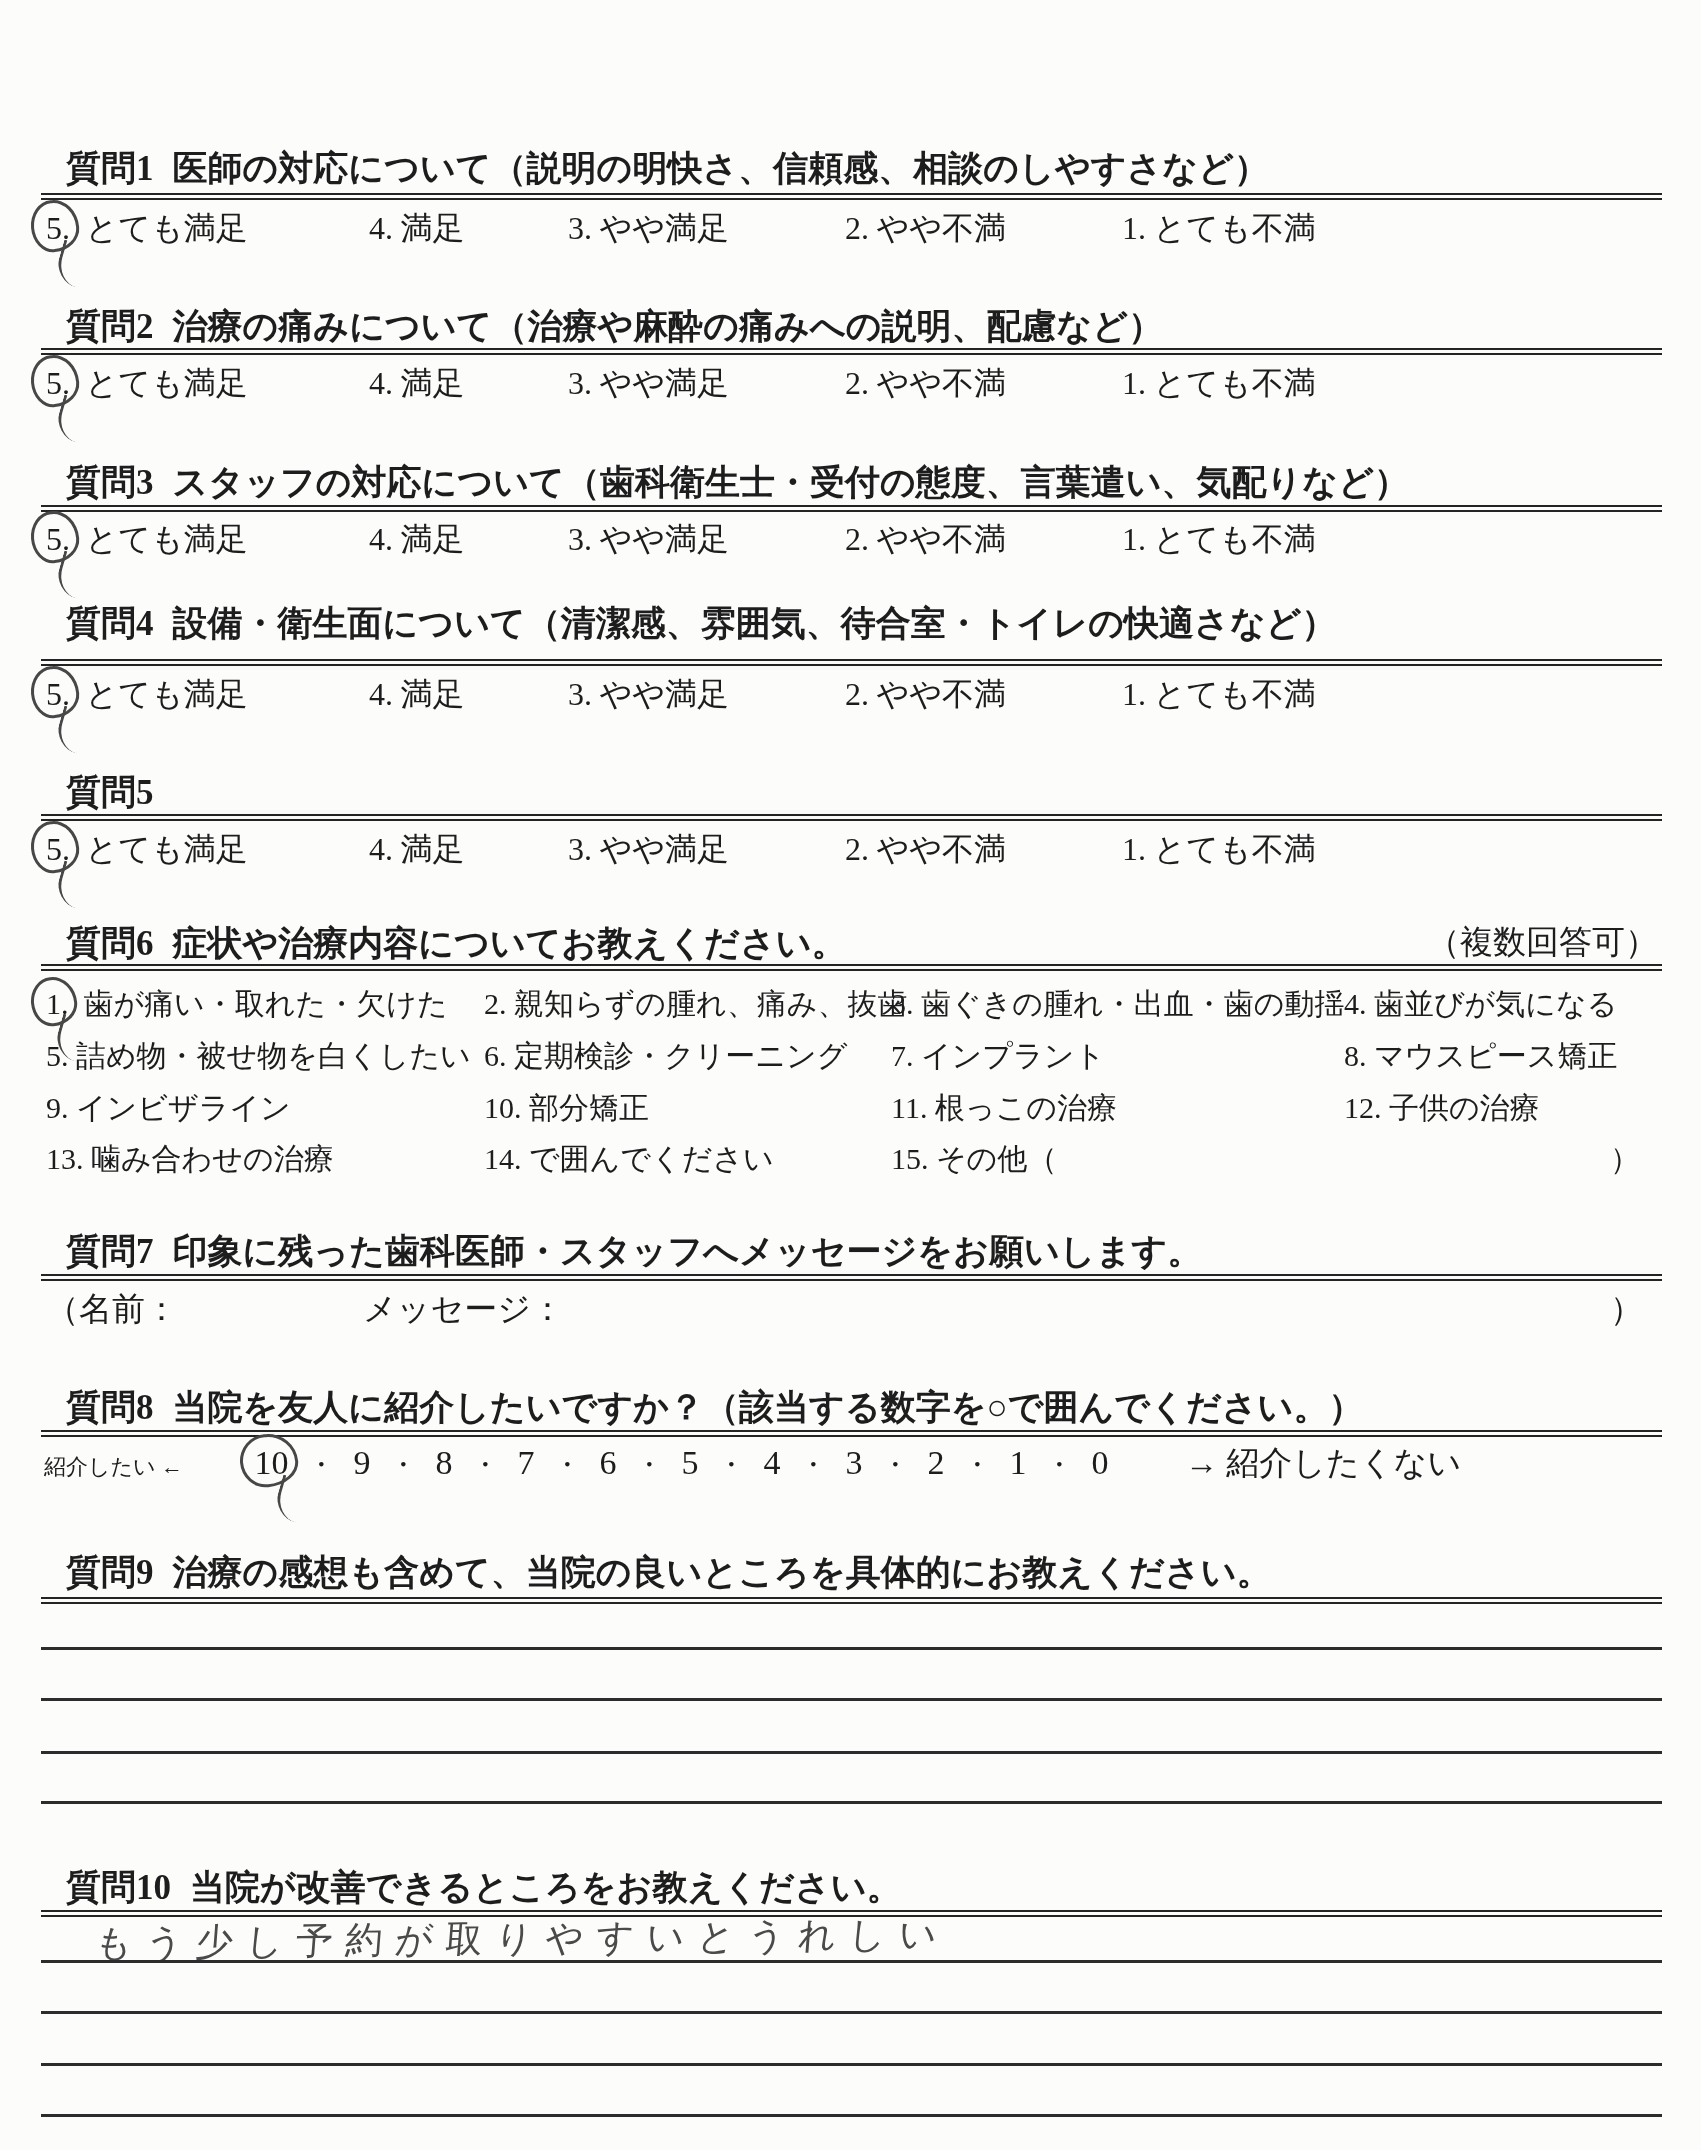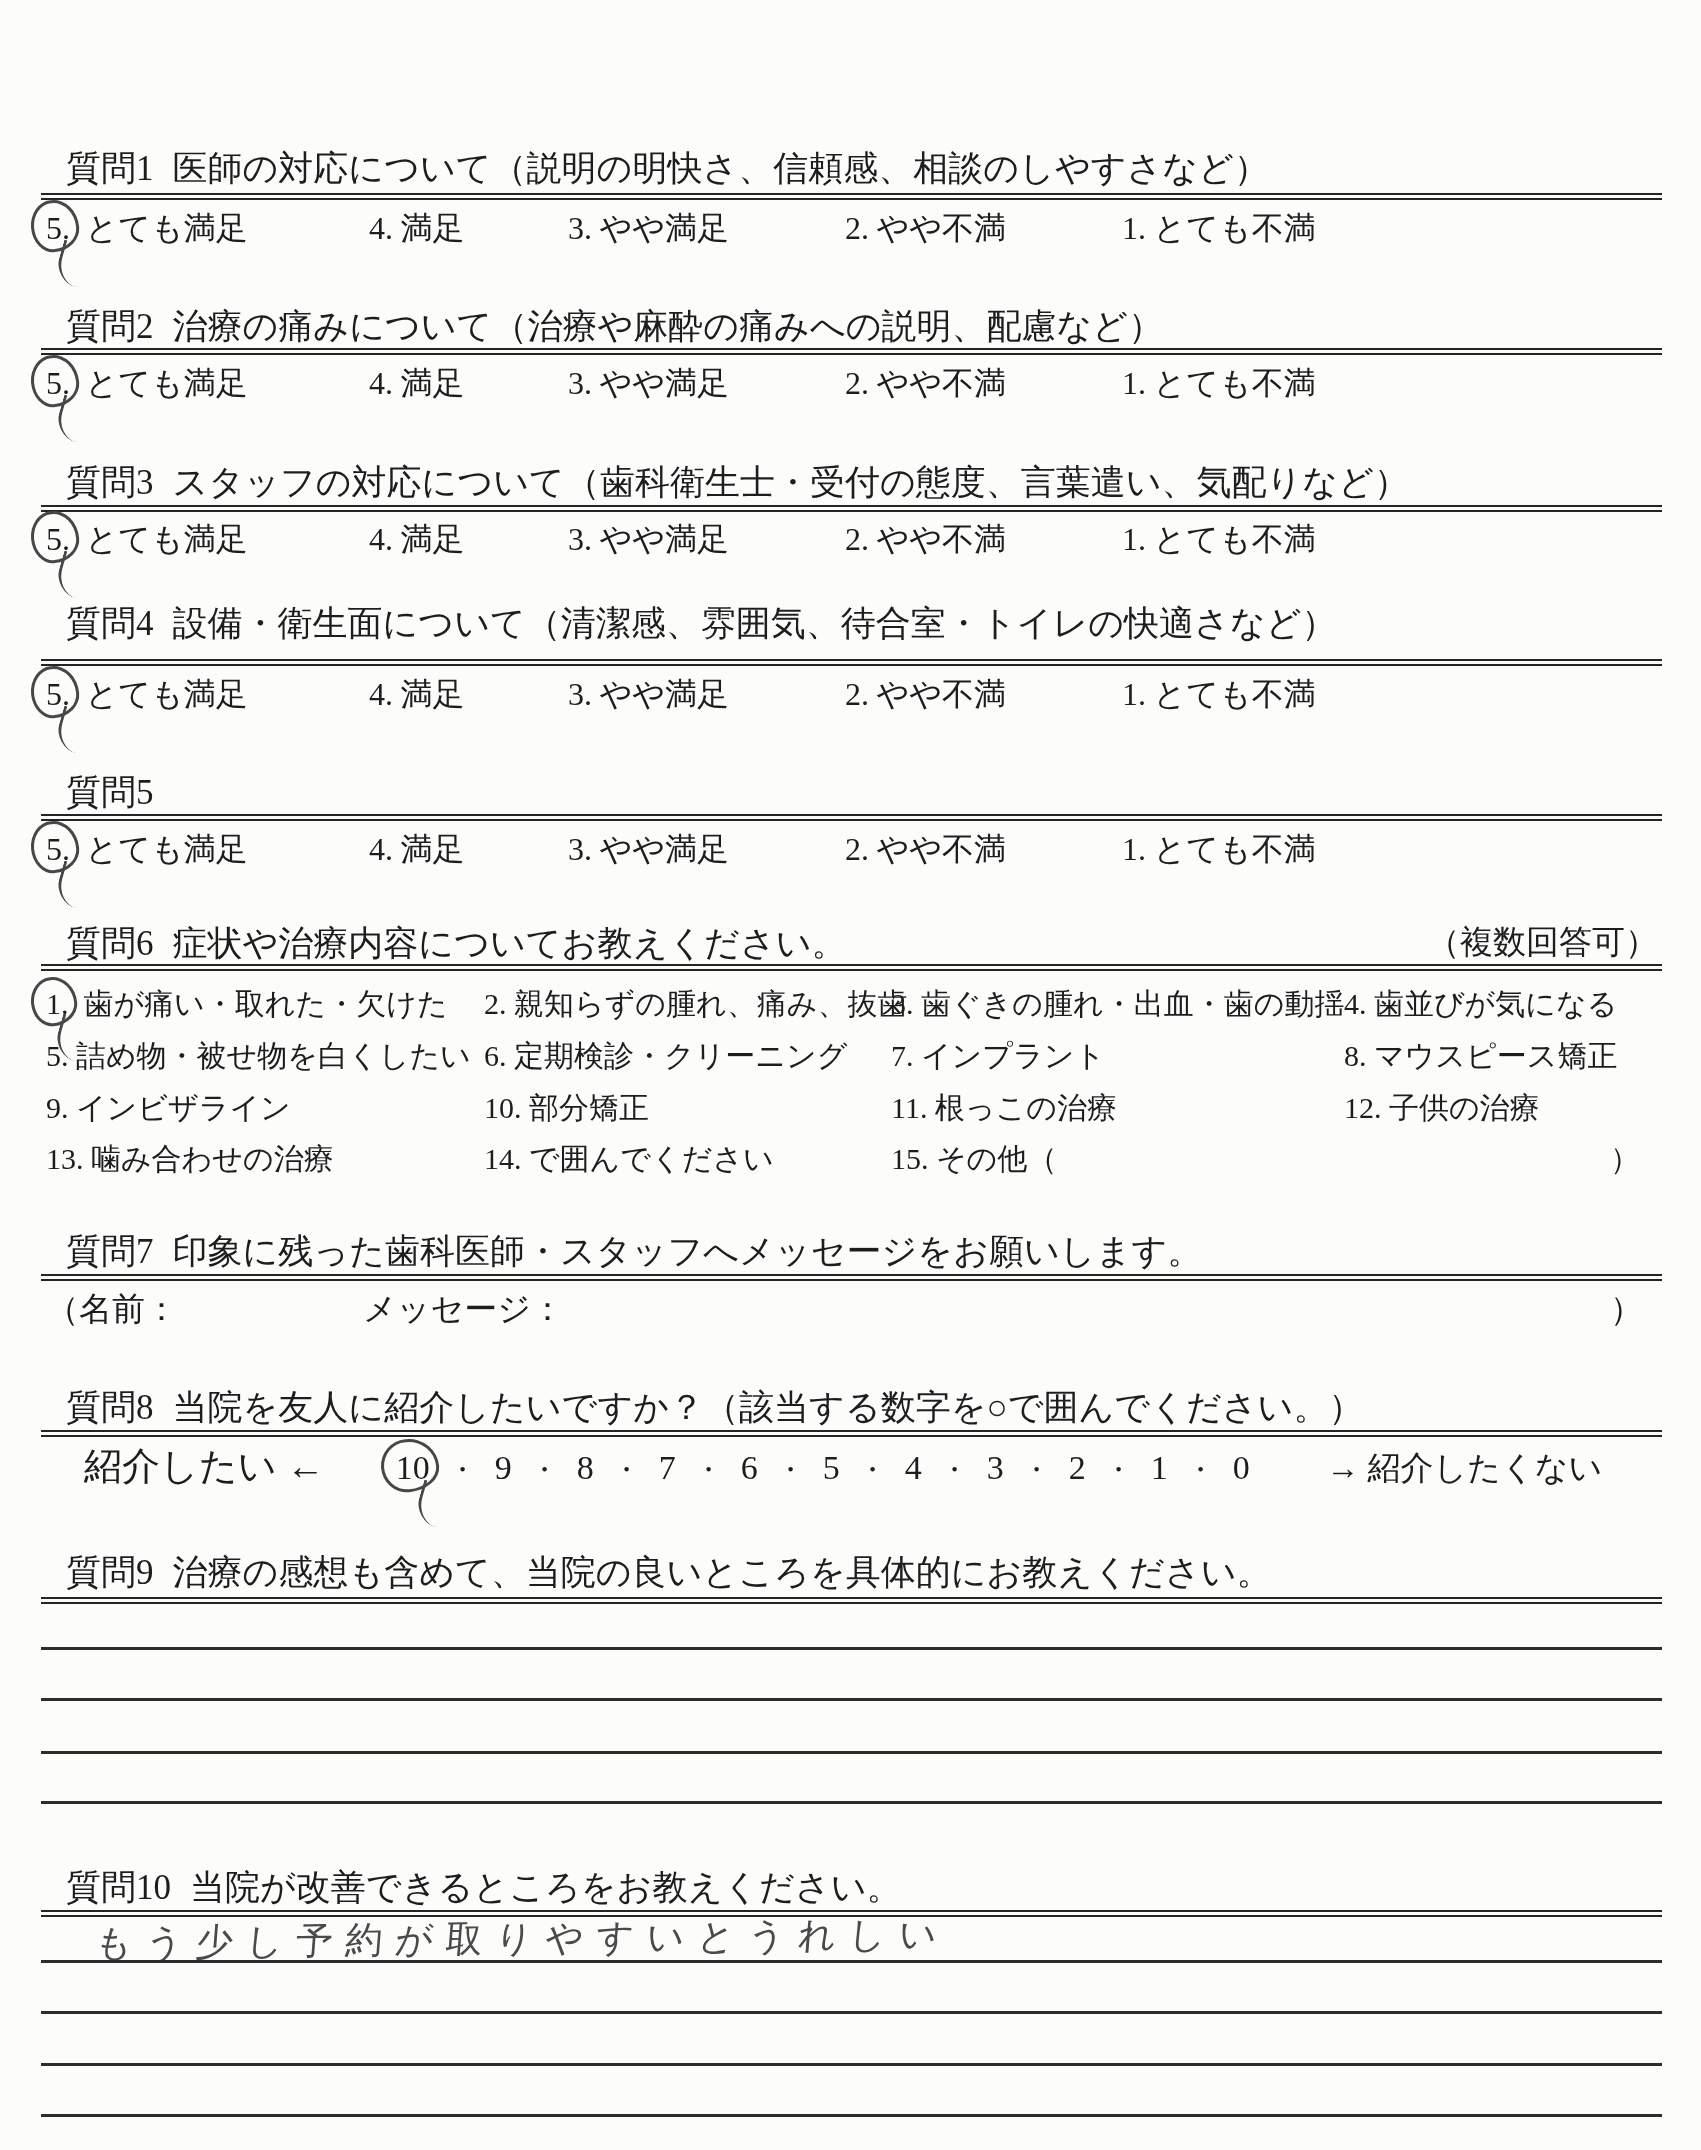--- a/index.html
+++ b/index.html
@@ -22,21 +22,21 @@
     font-weight: 700;
     letter-spacing: 1.5px;
     white-space: nowrap;
   }
   .q-head {
     position: absolute;
     left: 66px;
     display: flex;
     column-gap: 19px;
     font-size: 35px;
-    font-weight: 400;
+    font-weight: 700;
     white-space: nowrap;
     align-items: center;
   }
   .q-note {
     position: absolute;
     right: 43px;
     font-size: 33px;
     font-weight: 400;
     white-space: nowrap;
   }
@@ -94,21 +94,21 @@
   .q7-row span { position: absolute; white-space: nowrap; }
   .q8-row {
     position: absolute;
     left: 44px;
     display: flex;
     align-items: baseline;
     column-gap: 18.5px;
     font-size: 34px;
     white-space: nowrap;
   }
-  .q8-left  { margin-right: 53px; font-size: 38px; margin-left: 40px; }
+  .q8-left  { margin-right: 53px; font-size: 22px; }
   .q8-right { margin-left: 58px;  font-size: 33px; font-family: Liberation Serif, serif; }
   .q8-dot { font-size: 28px; }
   .handwriting {
     position: absolute;
     left: 95px;
     top: 1914px;
     font-size: 37px;
     letter-spacing: 12.6px;
     color: #4a4a4a;
     transform: rotate(-0.6deg) skewX(-5deg);

